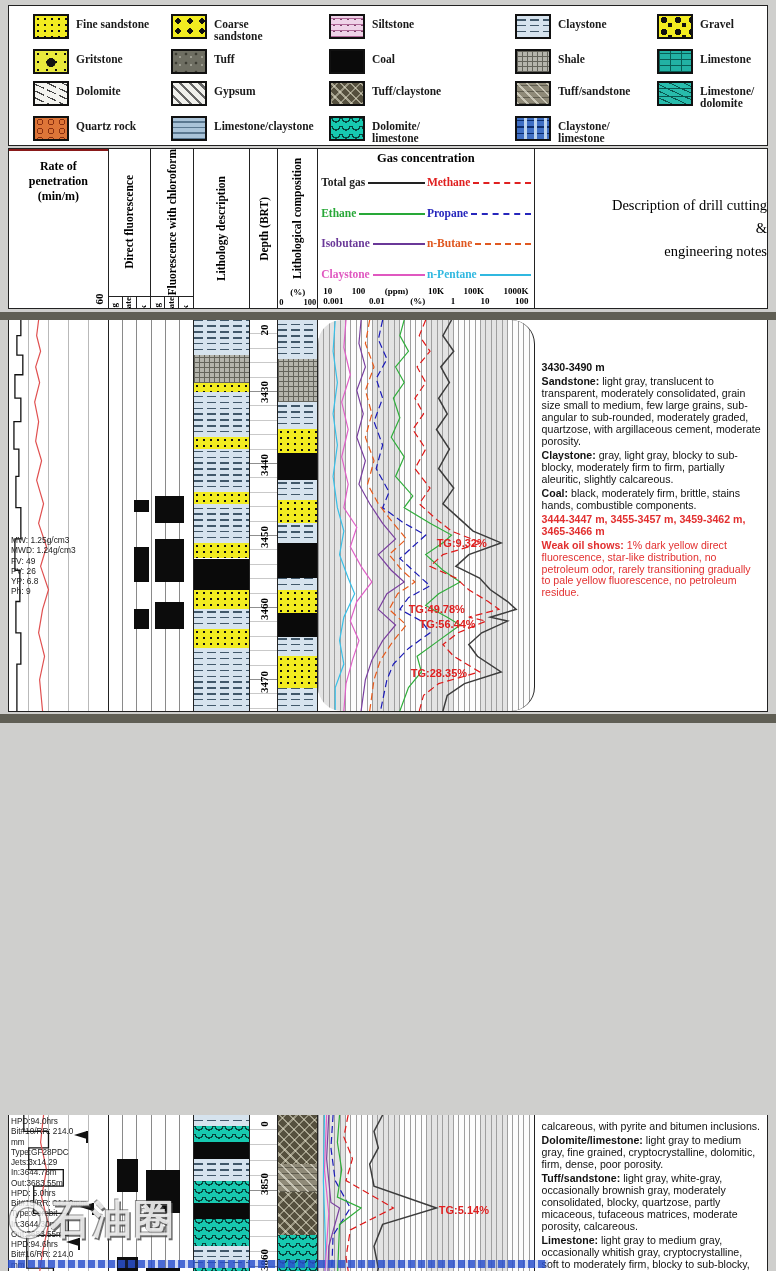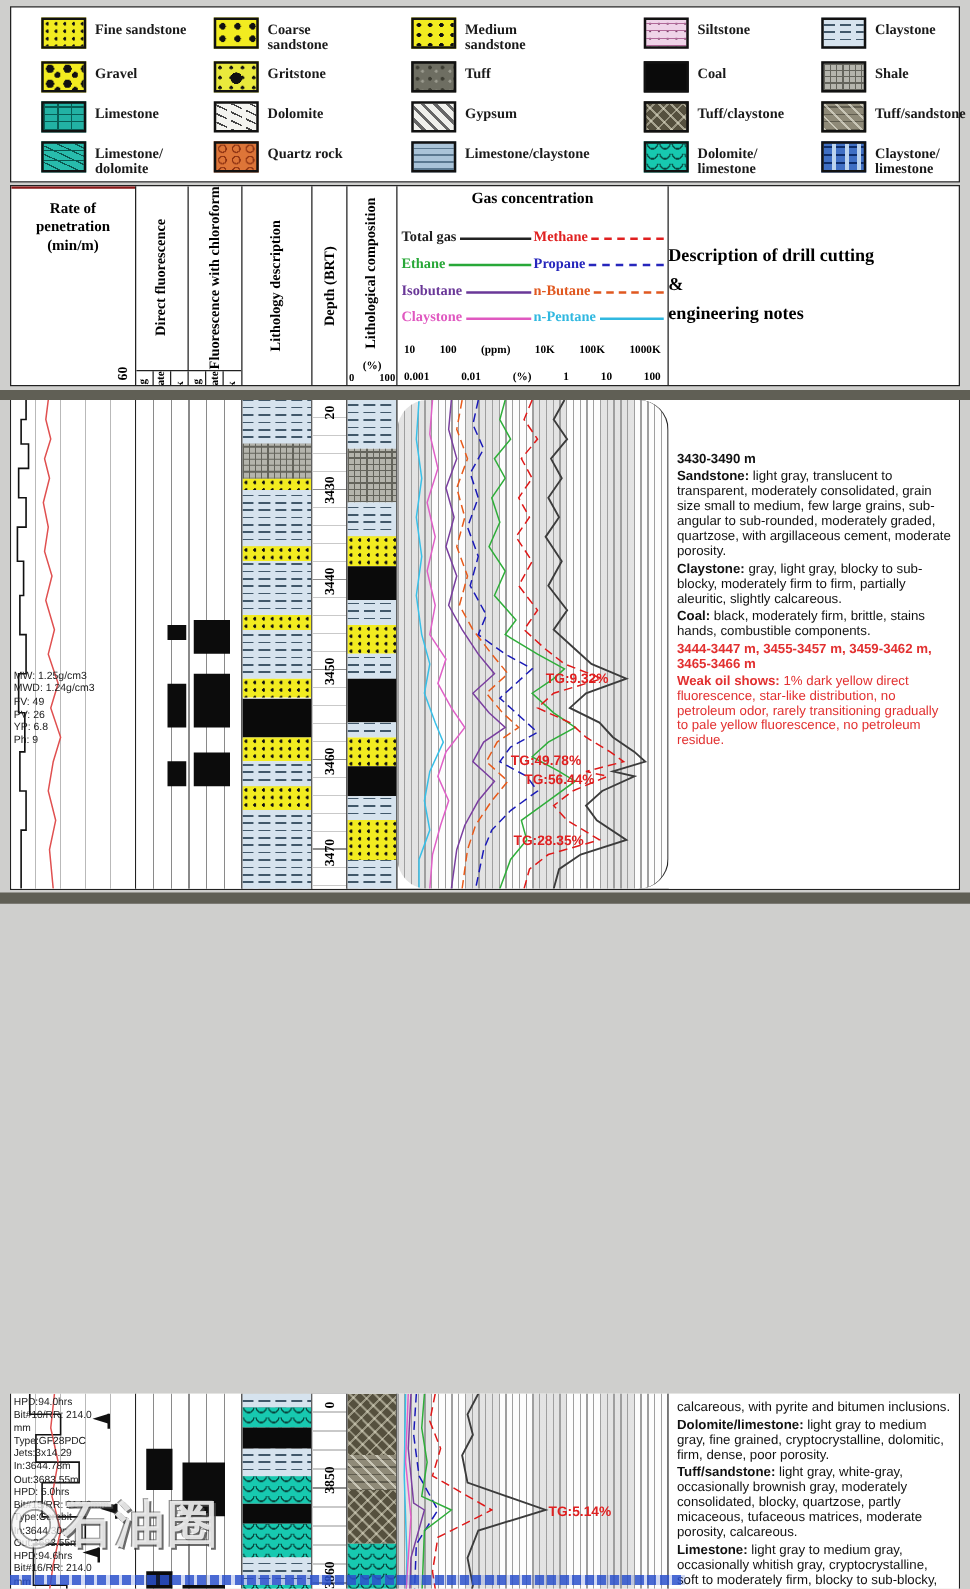--- a/index.html
+++ b/index.html
@@ -44,28 +44,28 @@
   .wob-num{position:absolute;right:3px;bottom:2px;transform:rotate(-90deg);font-size:11px;}
   .redline{border-top:2px solid #8a1a1a;}
   .fluor-cell{display:flex;flex-direction:column;}
   .fluor-top{flex:1;display:flex;border-bottom:1px solid #222;}
   .fluor-top>div{flex:1;display:flex;border-right:1px solid #222;}
   .fluor-top>div:last-child{border-right:none;}
   .fluor-bottom{height:62px;display:flex;}
   .fluor-sub{flex:1;border-right:1px solid #222;display:flex;}
   .fluor-sub:last-child{border-right:none;}
   .fluor-sub .vtext{font-size:9px;font-weight:bold;}
-  .gas-cell{display:flex;flex-direction:column;padding:2px 3px;gap:12px;}
+  .gas-cell{display:flex;flex-direction:column;padding:2px 3px;}
   .gas-title{text-align:center;font-weight:bold;font-size:12.5px;}
   .gas-grid{display:grid;grid-template-columns:1fr 1fr;row-gap:6px;column-gap:2px;margin-top:4px;flex:1;}
   .gas-entry{display:flex;align-items:center;gap:3px;font-weight:bold;font-size:11.5px;}
   .gas-entry .nm{flex:0 0 auto;}
   .gas-entry .ln{flex:1;border-top-width:2px;margin-top:2px;}
   .gas-scale{display:flex;justify-content:space-between;font-weight:bold;font-size:9px;padding:0 2px;}
-  .desc-cell{display:flex;flex-direction:column;justify-content:center;text-align:left;font-weight:bold;font-size:14.5px;line-height:1.6;}
+  .desc-cell{display:flex;flex-direction:column;justify-content:center;text-align:right;font-weight:normal;font-size:14.5px;line-height:1.6;}
 
   
   .panel{display:flex;position:relative;}
   .pcol{position:relative;border-right:1px solid #222;box-sizing:border-box;overflow:hidden;height:100%;}
   .hgrid1{background-image:repeating-linear-gradient(180deg,transparent 0 70.8px,#8f8f8f 70.8px 72px),repeating-linear-gradient(180deg,transparent 0 13.4px,#c9c9c9 13.4px 14.4px);}
   .hgrid2{background-image:repeating-linear-gradient(180deg,transparent 0 74.6px,#8f8f8f 74.6px 76px),repeating-linear-gradient(180deg,transparent 0 14.2px,#c9c9c9 14.2px 15.2px);}
   .vgrid-wob{background-image:repeating-linear-gradient(90deg,transparent 0 19px,#b9b9b9 19px 20px);}
   .vgrid-fluor{background-image:repeating-linear-gradient(90deg,transparent 0 13.2px,#8a8a8a 13.2px 14.2px);}
   .gas-bg{background-image:repeating-linear-gradient(90deg,#9f9f9f 0 1px,transparent 1px 5.4px),repeating-linear-gradient(90deg,rgba(0,0,0,0.10) 0 27px,transparent 27px 54px);}
   .tracksvg{position:absolute;inset:0;width:100%;height:100%;}
@@ -96,24 +96,20 @@
     <div class="legend-grid" id="legend-grid">
         <div class="legend-item">
           <span class="swatch pat-fine-sand"></span>
           <span class="legend-label">Fine sandstone</span>
         </div>
         <div class="legend-item">
           <span class="swatch pat-coarse-sand"></span>
           <span class="legend-label">Coarse sandstone</span>
         </div>
         <div class="legend-item">
-          <span class="swatch pat-medium-sand"></span>
-          <span class="legend-label">Medium sandstone</span>
-        </div>
-        <div class="legend-item">
           <span class="swatch pat-siltstone"></span>
           <span class="legend-label">Siltstone</span>
         </div>
         <div class="legend-item">
           <span class="swatch pat-claystone"></span>
           <span class="legend-label">Claystone</span>
         </div>
         <div class="legend-item">
           <span class="swatch pat-gravel"></span>
           <span class="legend-label">Gravel</span>

